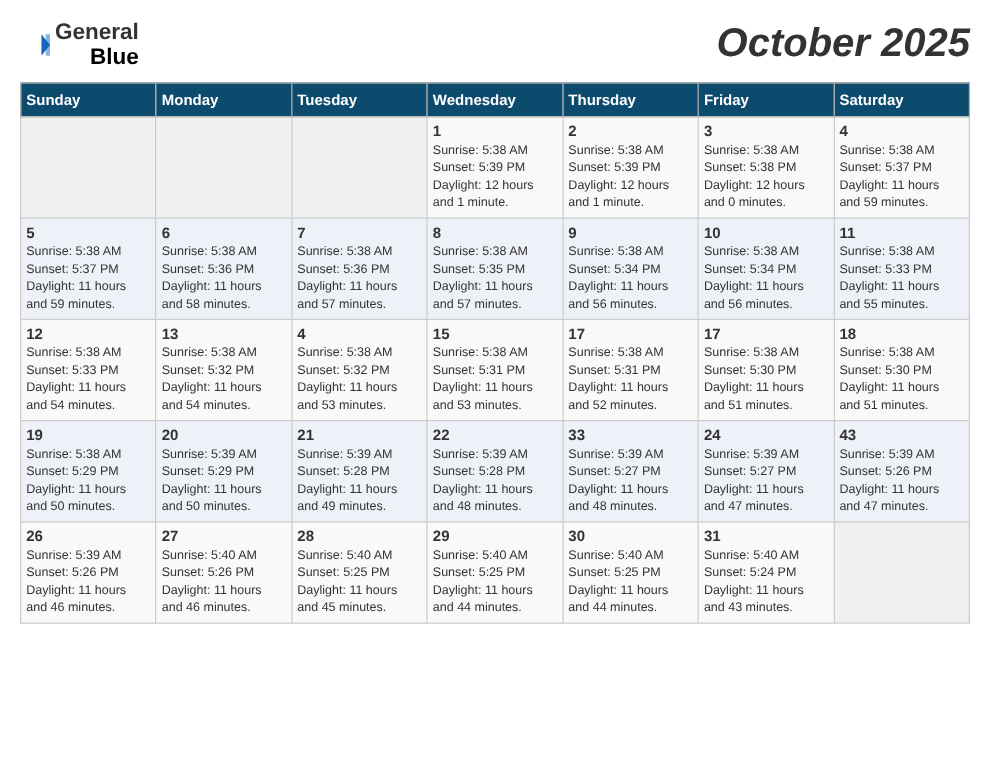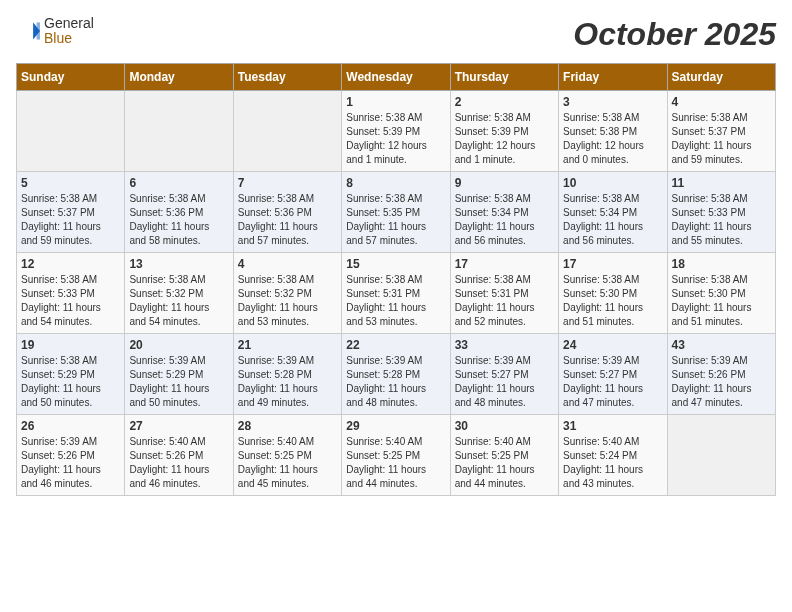--- a/index.html
+++ b/index.html
@@ -15,26 +15,27 @@
       justify-content: space-between;
       align-items: flex-start;
       margin-bottom: 10px;
     }
     .logo {
       display: flex;
       align-items: center;
       gap: 4px;
     }
     .logo-text {
-      font-size: 14px;
-      font-weight: normal;
+      font-size: 18px;
+      font-weight: bold;
       line-height: 1.1;
+      text-align: right;
     }
     .logo-general { color: #333; }
-    .logo-blue { color: #a16207; }
+    .logo-blue { color: #000000; }
     .logo-icon {
       width: 24px;
       height: 24px;
     }
     .title-area {
       text-align: right;
       font-style: italic;
     }
     .month-title {
       font-size: 32px;
@@ -45,21 +46,21 @@
       font-size: 16px;
       font-weight: bold;
       color: #333;
     }
     .calendar {
       width: 100%;
       border-collapse: collapse;
       font-size: 11px;
     }
     .calendar th {
-      background: #a16207;
+      background: #0c4a6e;
       color: #fff;
       padding: 6px 4px;
       text-align: left;
       font-size: 12px;
       border: 1px solid #aaa;
     }
     .calendar td {
       border: 1px solid #ccc;
       vertical-align: top;
       padding: 4px;

